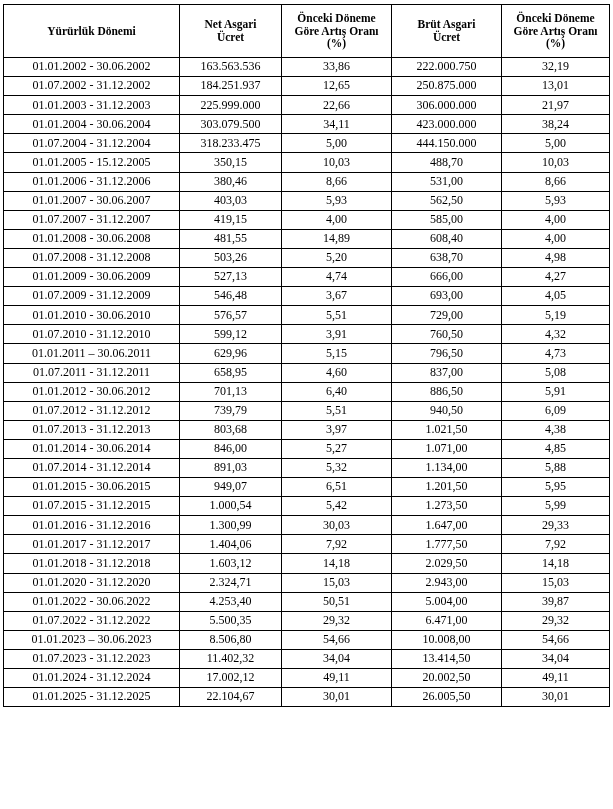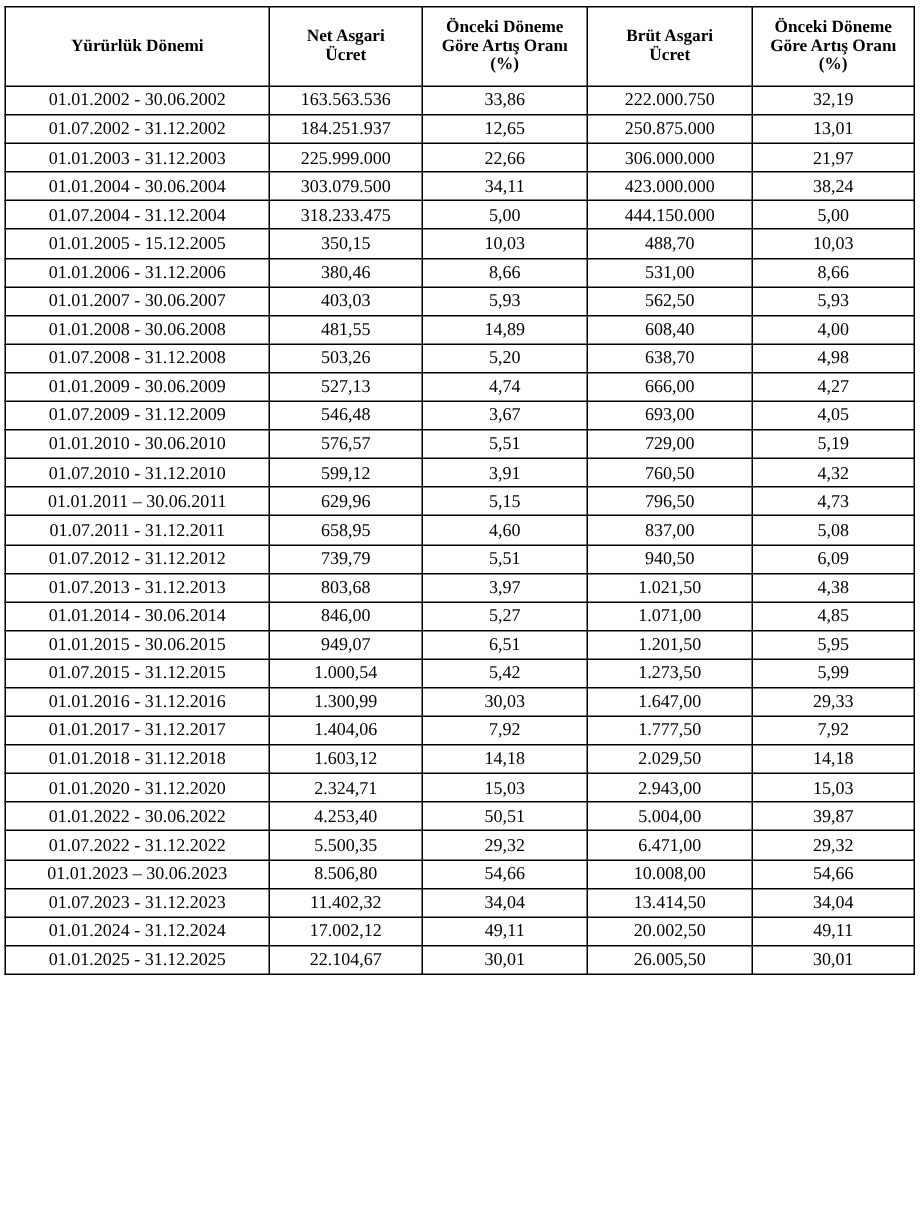--- a/index.html
+++ b/index.html
@@ -138,20 +138,27 @@
           <td>8,66</td>
         </tr>
         <tr>
           <td>01.01.2007 - 30.06.2007</td>
           <td>403,03</td>
           <td>5,93</td>
           <td>562,50</td>
           <td>5,93</td>
         </tr>
         <tr>
+          <td>01.07.2007 - 31.12.2007</td>
+          <td>419,15</td>
+          <td>4,00</td>
+          <td>585,00</td>
+          <td>4,00</td>
+        </tr>
+        <tr>
           <td>01.01.2008 - 30.06.2008</td>
           <td>481,55</td>
           <td>14,89</td>
           <td>608,40</td>
           <td>4,00</td>
         </tr>
         <tr>
           <td>01.07.2008 - 31.12.2008</td>
           <td>503,26</td>
           <td>5,20</td>
@@ -194,20 +201,27 @@
           <td>4,73</td>
         </tr>
         <tr>
           <td>01.07.2011 - 31.12.2011</td>
           <td>658,95</td>
           <td>4,60</td>
           <td>837,00</td>
           <td>5,08</td>
         </tr>
         <tr>
+          <td>01.01.2012 - 30.06.2012</td>
+          <td>701,13</td>
+          <td>6,40</td>
+          <td>886,50</td>
+          <td>5,91</td>
+        </tr>
+        <tr>
           <td>01.07.2012 - 31.12.2012</td>
           <td>739,79</td>
           <td>5,51</td>
           <td>940,50</td>
           <td>6,09</td>
         </tr>
         <tr>
           <td>01.07.2013 - 31.12.2013</td>
           <td>803,68</td>
           <td>3,97</td>
@@ -215,20 +229,27 @@
           <td>4,38</td>
         </tr>
         <tr>
           <td>01.01.2014 - 30.06.2014</td>
           <td>846,00</td>
           <td>5,27</td>
           <td>1.071,00</td>
           <td>4,85</td>
         </tr>
         <tr>
+          <td>01.07.2014 - 31.12.2014</td>
+          <td>891,03</td>
+          <td>5,32</td>
+          <td>1.134,00</td>
+          <td>5,88</td>
+        </tr>
+        <tr>
           <td>01.01.2015 - 30.06.2015</td>
           <td>949,07</td>
           <td>6,51</td>
           <td>1.201,50</td>
           <td>5,95</td>
         </tr>
         <tr>
           <td>01.07.2015 - 31.12.2015</td>
           <td>1.000,54</td>
           <td>5,42</td>

